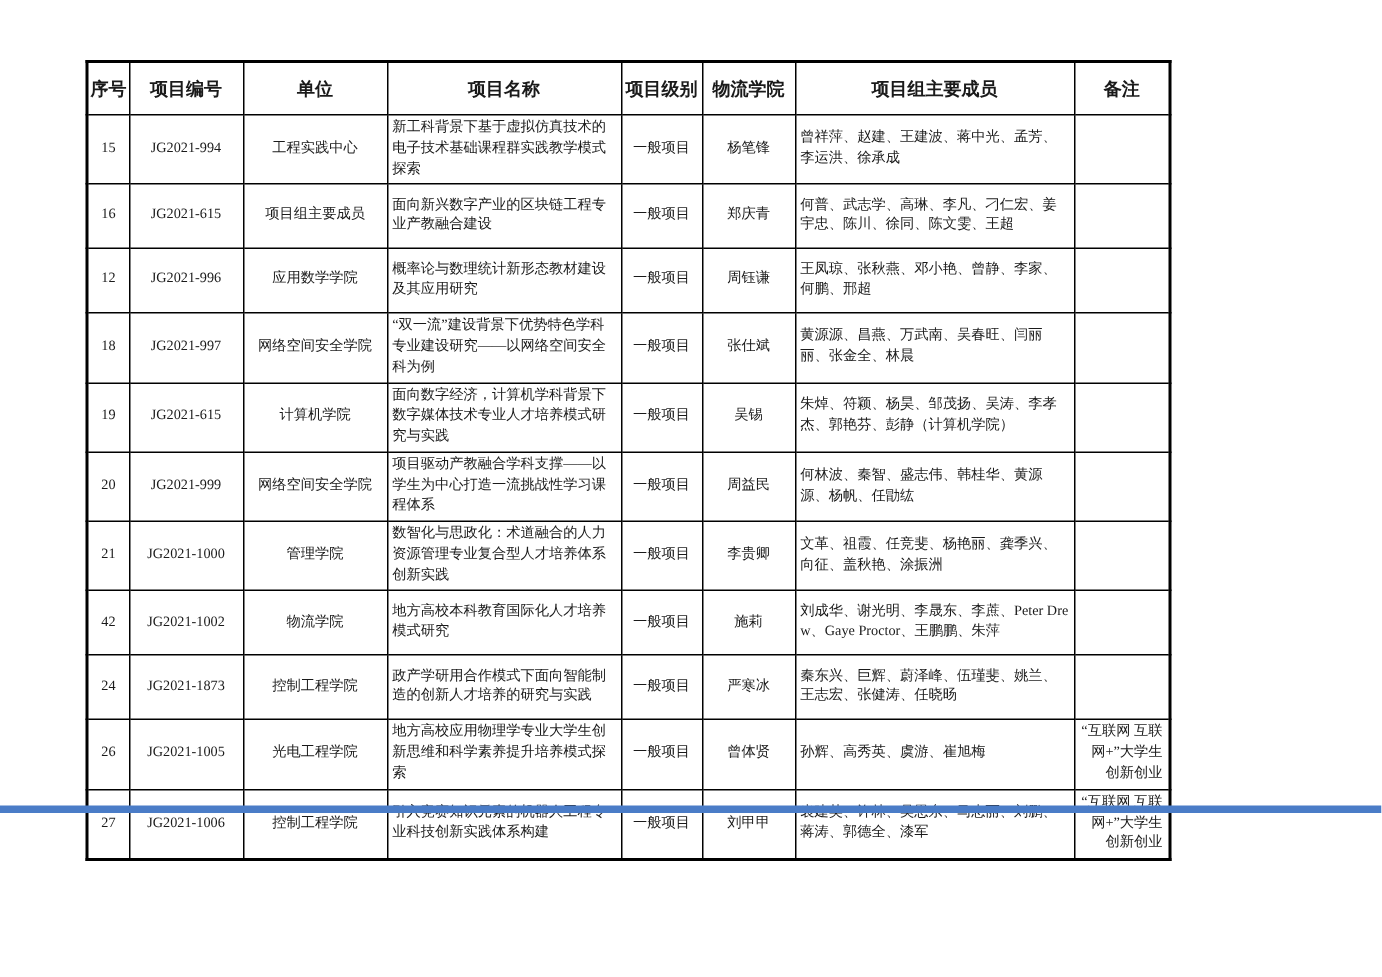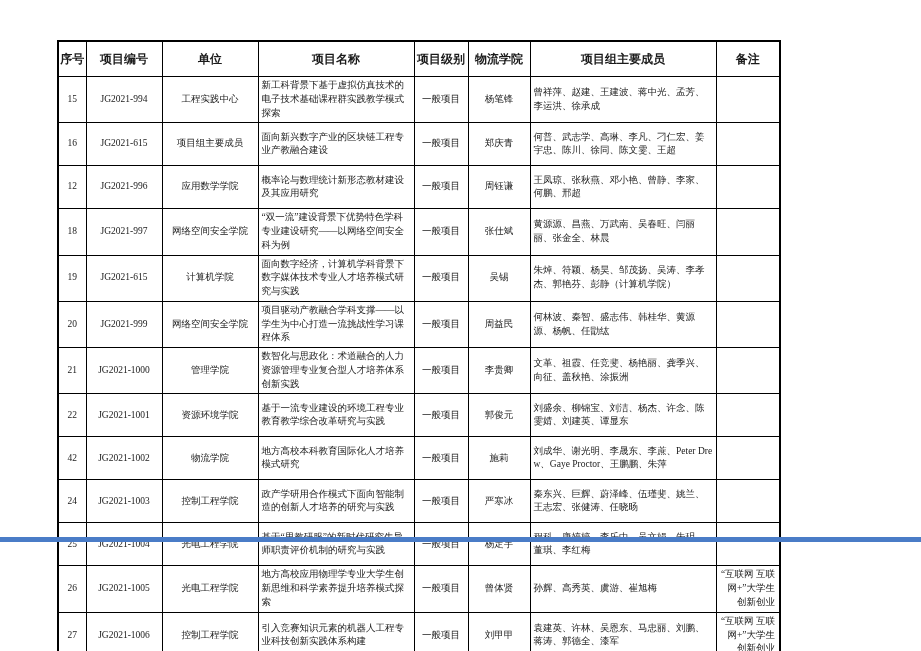--- a/index.html
+++ b/index.html
@@ -160,57 +160,37 @@
           <td class="cell-no">21</td>
           <td class="cell-code">JG2021-1000</td>
           <td class="cell-unit">管理学院</td>
           <td class="cell-name">数智化与思政化：术道融合的人力资源管理专业复合型人才培养体系创新实践</td>
           <td class="cell-level">一般项目</td>
           <td class="cell-leader">李贵卿</td>
           <td class="cell-members">文革、祖霞、任竞斐、杨艳丽、龚季兴、向征、盖秋艳、涂振洲</td>
           <td class="cell-remark"></td>
         </tr>
         <tr class="data-row">
-          <td class="cell-no">22</td>
-          <td class="cell-code">JG2021-1001</td>
-          <td class="cell-unit">资源环境学院</td>
-          <td class="cell-name">基于一流专业建设的环境工程专业教育教学综合改革研究与实践</td>
-          <td class="cell-level">一般项目</td>
-          <td class="cell-leader">郭俊元</td>
-          <td class="cell-members">刘盛余、柳锦宝、刘洁、杨杰、许念、陈雯婧、刘建英、谭显东</td>
-          <td class="cell-remark"></td>
-        </tr>
-        <tr class="data-row">
           <td class="cell-no">42</td>
           <td class="cell-code">JG2021-1002</td>
           <td class="cell-unit">物流学院</td>
           <td class="cell-name">地方高校本科教育国际化人才培养模式研究</td>
           <td class="cell-level">一般项目</td>
           <td class="cell-leader">施莉</td>
           <td class="cell-members">刘成华、谢光明、李晟东、李蔗、Peter Drew、Gaye Proctor、王鹏鹏、朱萍</td>
           <td class="cell-remark"></td>
         </tr>
         <tr class="data-row">
           <td class="cell-no">24</td>
-          <td class="cell-code">JG2021-1003</td>
+          <td class="cell-code">JG2021-1873</td>
           <td class="cell-unit">控制工程学院</td>
           <td class="cell-name">政产学研用合作模式下面向智能制造的创新人才培养的研究与实践</td>
           <td class="cell-level">一般项目</td>
           <td class="cell-leader">严寒冰</td>
           <td class="cell-members">秦东兴、巨辉、蔚泽峰、伍瑾斐、姚兰、王志宏、张健涛、任晓旸</td>
-          <td class="cell-remark"></td>
-        </tr>
-        <tr class="data-row">
-          <td class="cell-no">25</td>
-          <td class="cell-code">JG2021-1004</td>
-          <td class="cell-unit">光电工程学院</td>
-          <td class="cell-name">基于“思教研服”的新时代研究生导师职责评价机制的研究与实践</td>
-          <td class="cell-level">一般项目</td>
-          <td class="cell-leader">杨定宇</td>
-          <td class="cell-members">程科、唐婷婷、李乐中、吴文娟、朱玥、董琪、李红梅</td>
           <td class="cell-remark"></td>
         </tr>
         <tr class="data-row">
           <td class="cell-no">26</td>
           <td class="cell-code">JG2021-1005</td>
           <td class="cell-unit">光电工程学院</td>
           <td class="cell-name">地方高校应用物理学专业大学生创新思维和科学素养提升培养模式探索</td>
           <td class="cell-level">一般项目</td>
           <td class="cell-leader">曾体贤</td>
           <td class="cell-members">孙辉、高秀英、虞游、崔旭梅</td>

